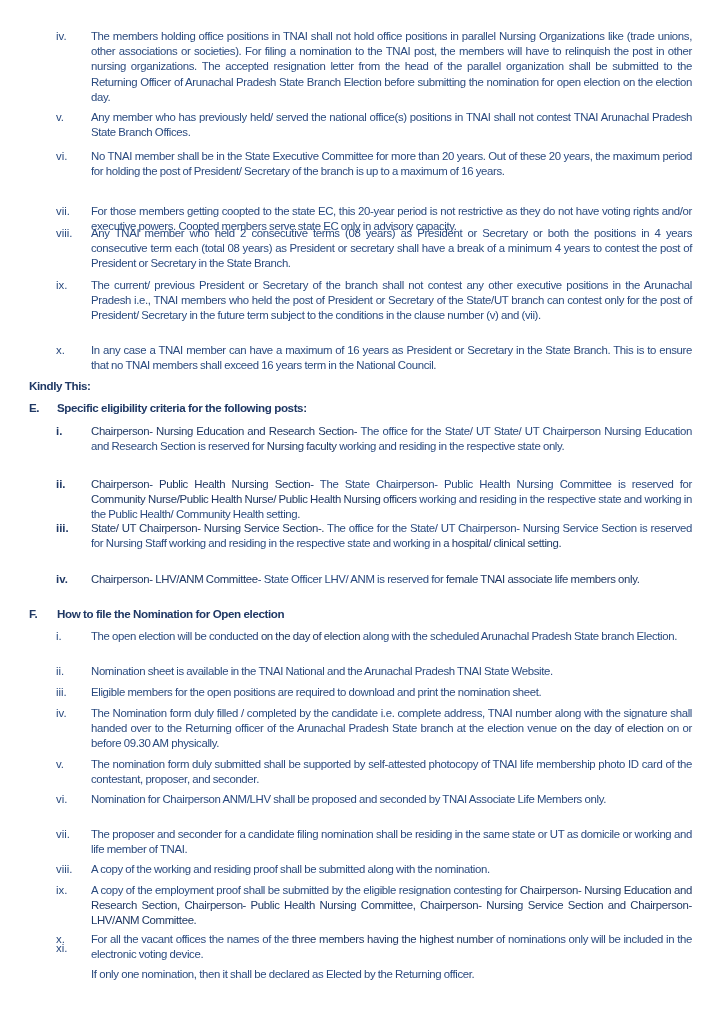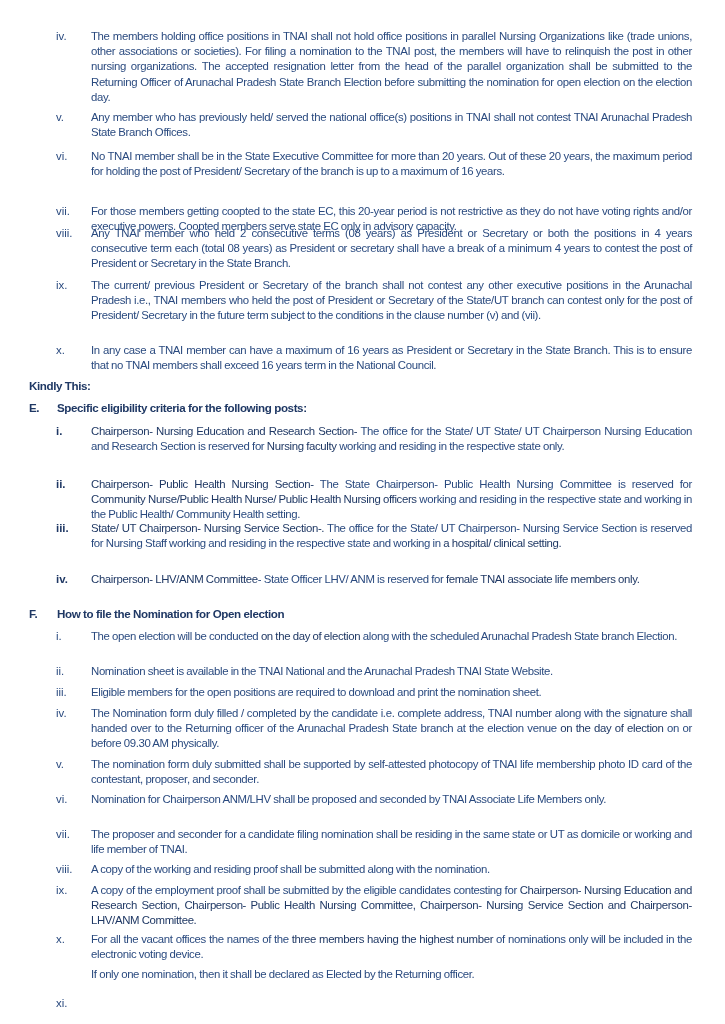--- a/index.html
+++ b/index.html
@@ -113,26 +113,26 @@
     <span>The proposer and seconder for a candidate filing nomination shall be residing in the same state or UT as domicile or working and life member of TNAI.</span>
   </div>
 
   <span class="num numL1" style="top:862px">viii.</span>
   <div class="item lvl1" style="top:862px">
     <span>A copy of the working and residing proof shall be submitted along with the nomination.</span>
   </div>
 
   <span class="num numL1" style="top:883px">ix.</span>
   <div class="item lvl1" style="top:883px">
-    <span>A copy of the employment proof shall be submitted by the eligible candidates contesting for </span><b>Chairperson- Nursing Education and Research Section, Chairperson- Public Health Nursing Committee, Chairperson- Nursing Service Section and Chairperson- LHV/ANM Committee.</b>
+    <span>A copy of the employment proof shall be submitted by the eligible resignation contesting for </span><b>Chairperson- Nursing Education and Research Section, Chairperson- Public Health Nursing Committee, Chairperson- Nursing Service Section and Chairperson- LHV/ANM Committee.</b>
   </div>
 
   <span class="num numL1" style="top:932px">x.</span>
   <div class="item lvl1" style="top:932px">
     <span>For all the vacant offices the names of the </span><b>three members having the highest number</b><span> of nominations only will be included in the electronic voting device.</span>
   </div>
 
-  <span class="num numL1" style="top:996px">xi.</span>
+  <span class="num numL1" style="top:941px">xi.</span>
   <div class="item lvl1" style="top:967px">
     <span>If only one nomination, then it shall be declared as Elected by the Returning officer.</span>
   </div>
 
 </div>
 
 </body></html>

